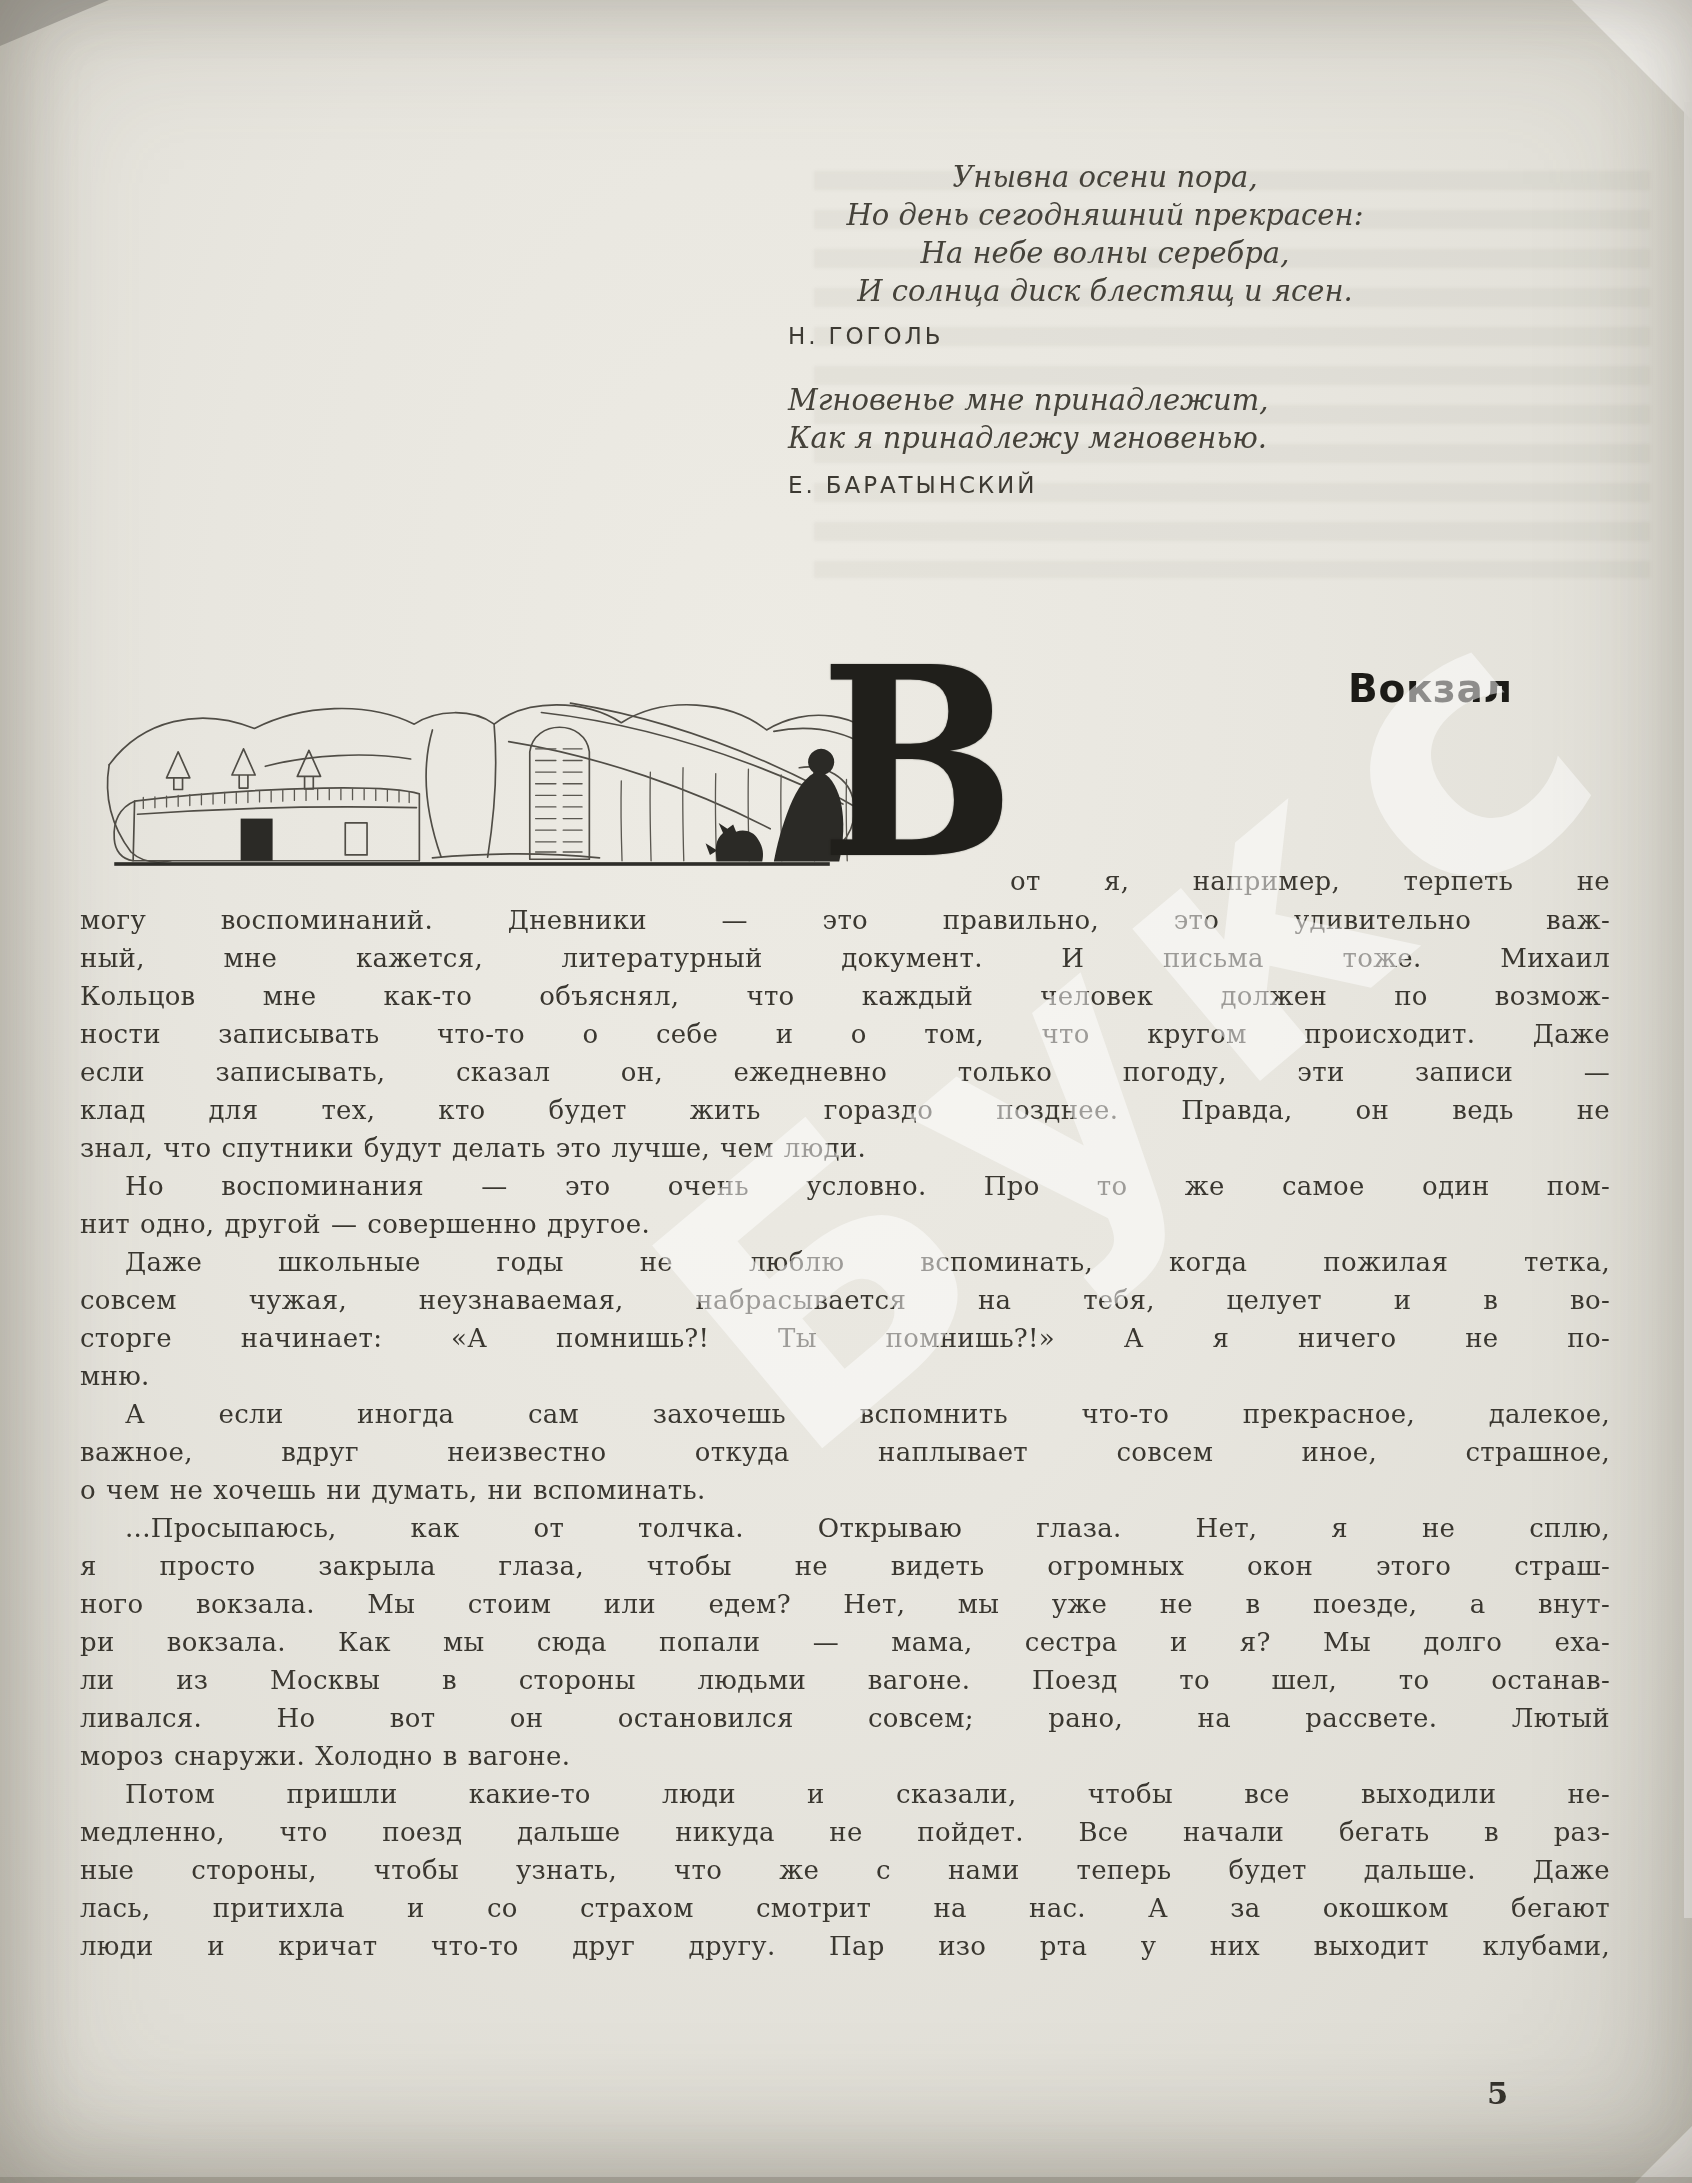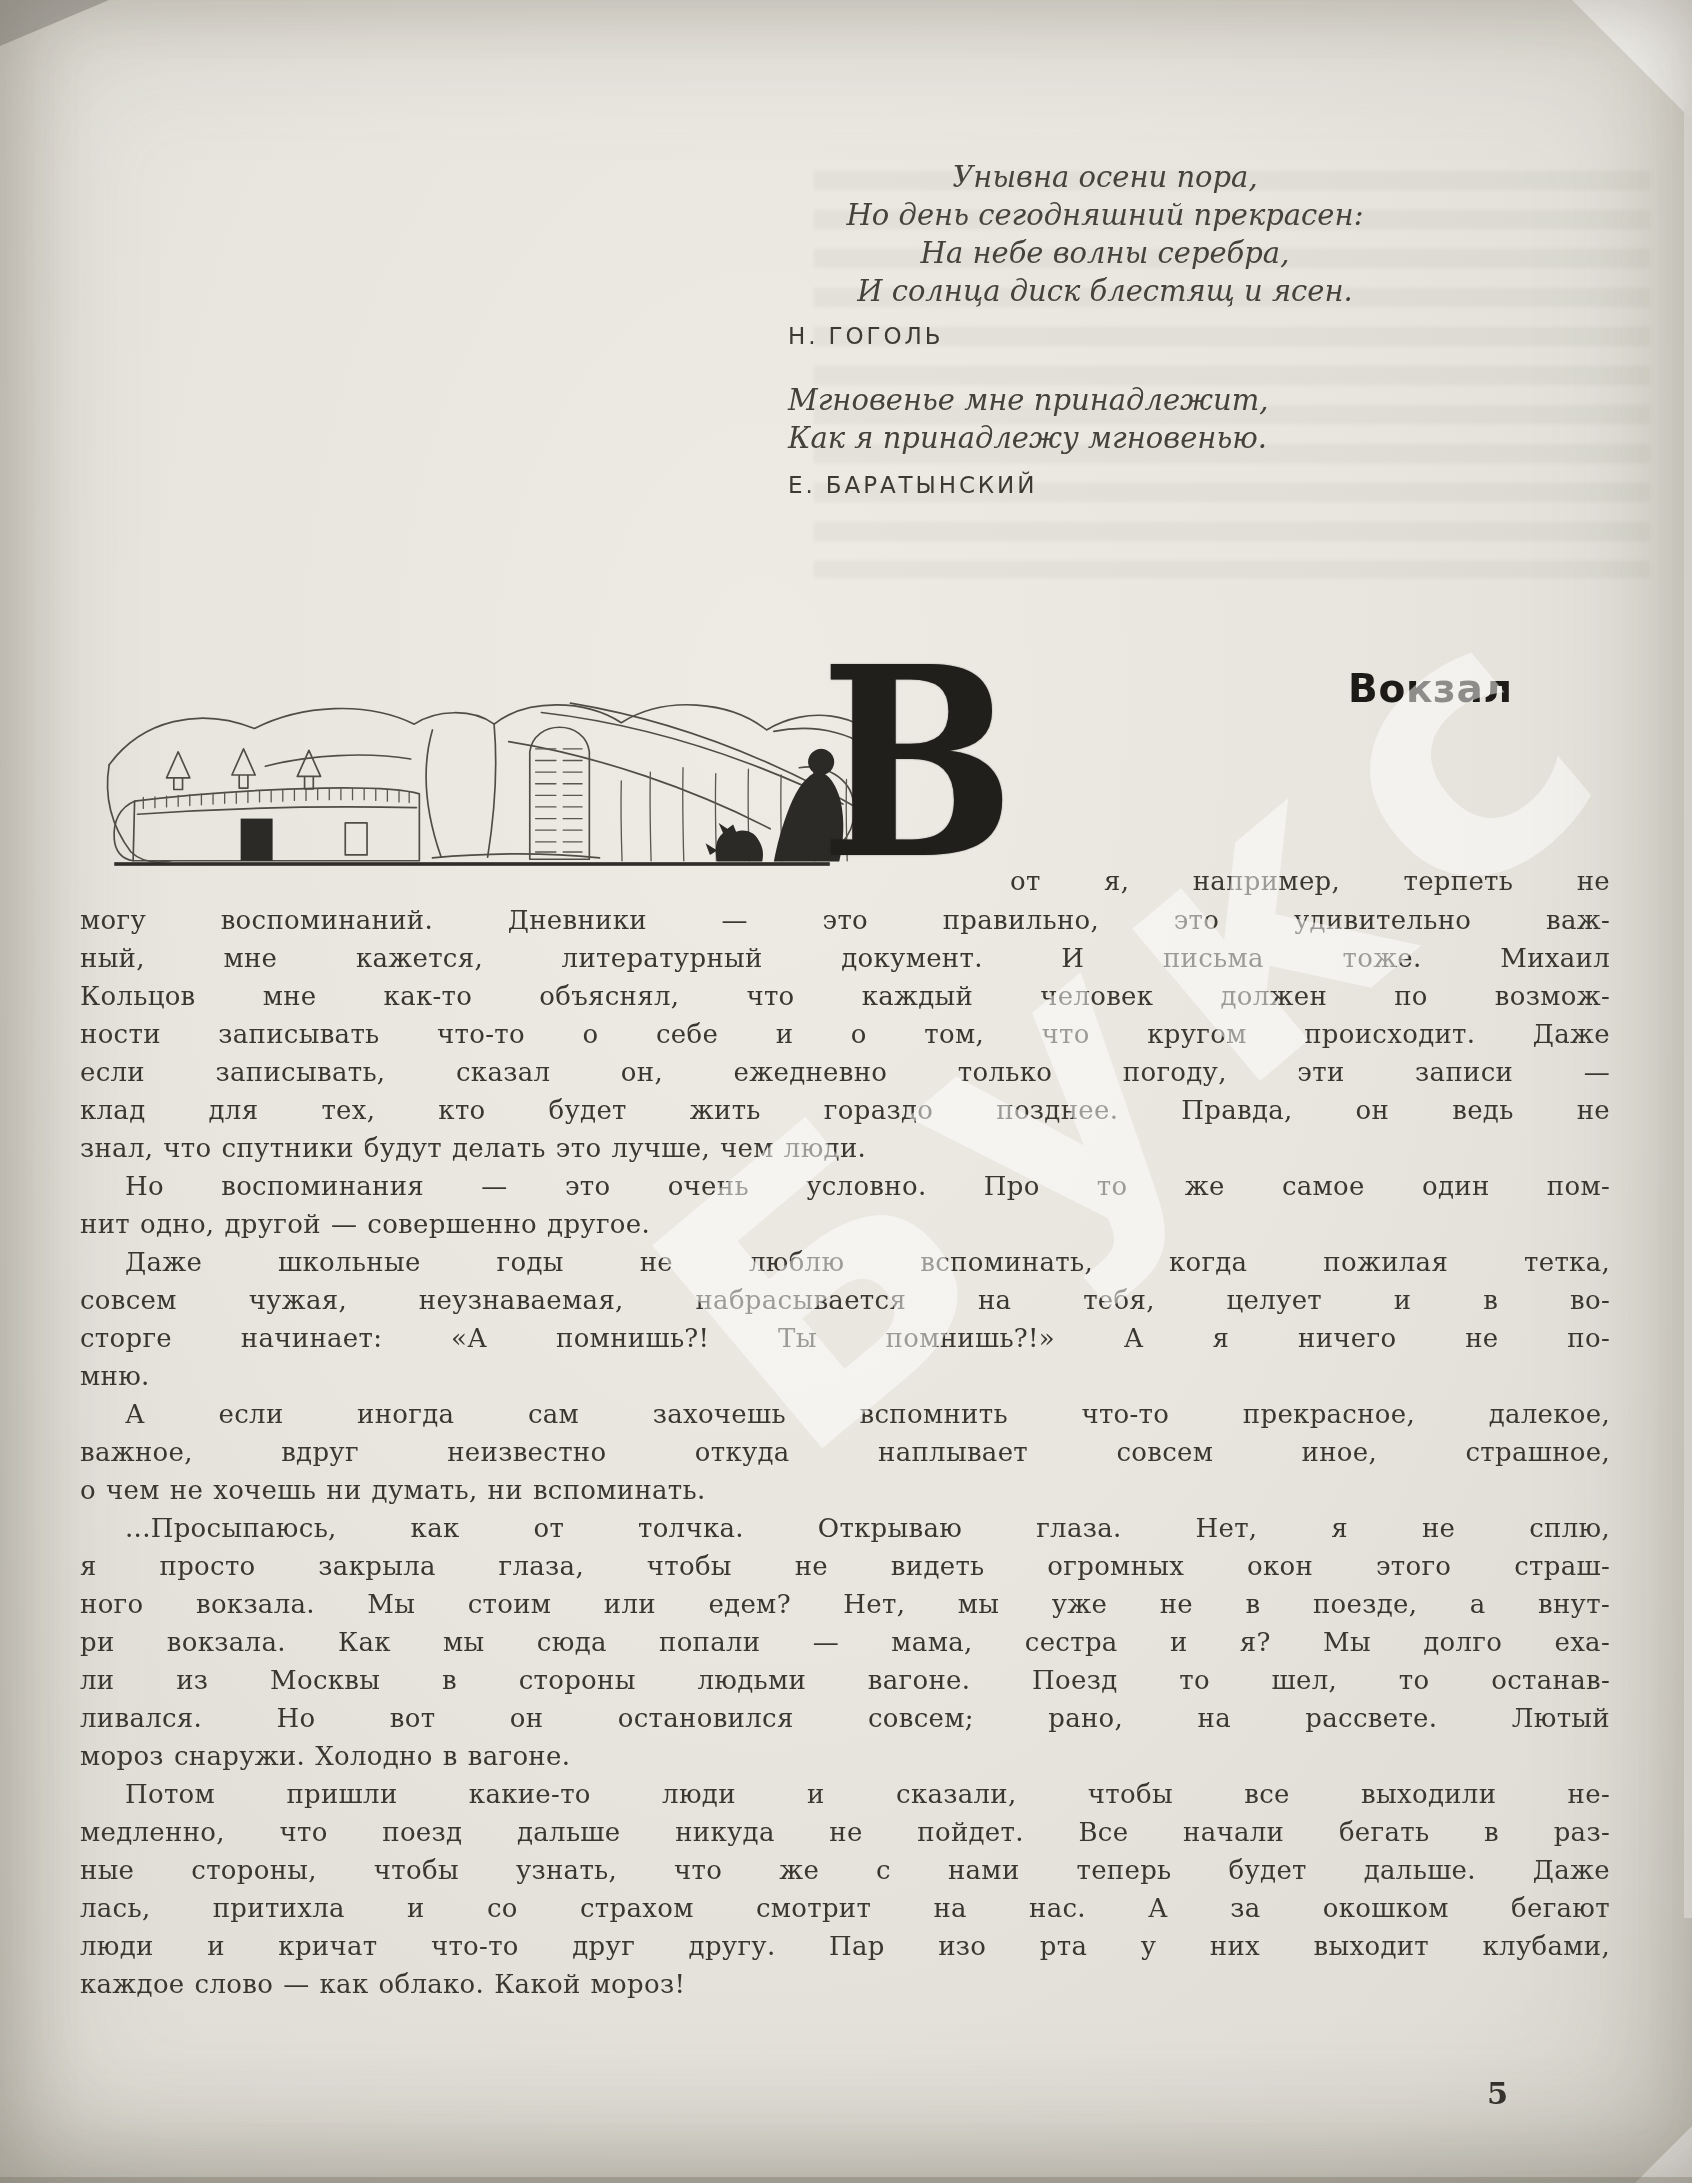--- a/index.html
+++ b/index.html
@@ -158,21 +158,20 @@
       <div class="body-line">ного вокзала. Мы стоим или едем? Нет, мы уже не в поезде, а внут-</div>
       <div class="body-line">ри вокзала. Как мы сюда попали — мама, сестра и я? Мы долго еха-</div>
       <div class="body-line">ли из Москвы в стороны людьми вагоне. Поезд то шел, то останав-</div>
       <div class="body-line">ливался. Но вот он остановился совсем; рано, на рассвете. Лютый</div>
       <div class="body-line para-end">мороз снаружи. Холодно в вагоне.</div>
       <div class="body-line indent">Потом пришли какие-то люди и сказали, чтобы все выходили не-</div>
       <div class="body-line">медленно, что поезд дальше никуда не пойдет. Все начали бегать в раз-</div>
       <div class="body-line">ные стороны, чтобы узнать, что же с нами теперь будет дальше. Даже</div>
       <div class="body-line">лась, притихла и со страхом смотрит на нас. А за окошком бегают</div>
       <div class="body-line">люди и кричат что-то друг другу. Пар изо рта у них выходит клубами,</div>
-      <div class="body-line para-end">каждое слово — как облако. Какой мороз!</div>
     </div>
 
   <div class="page-number">5</div>
 
   <div class="watermark">Букс</div>
 
   <div class="corner-tl"></div>
   <div class="corner-tr"></div>
   <div class="edge-right"></div>
   <div class="corner-br"></div>

